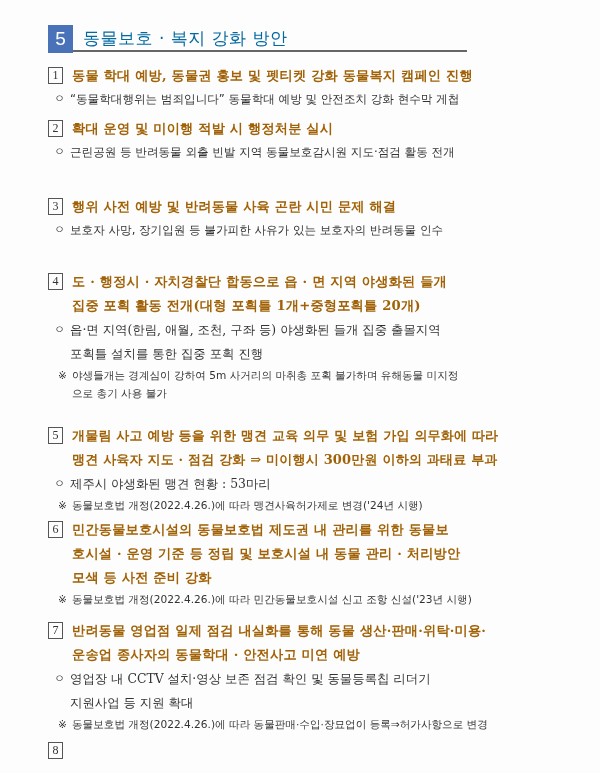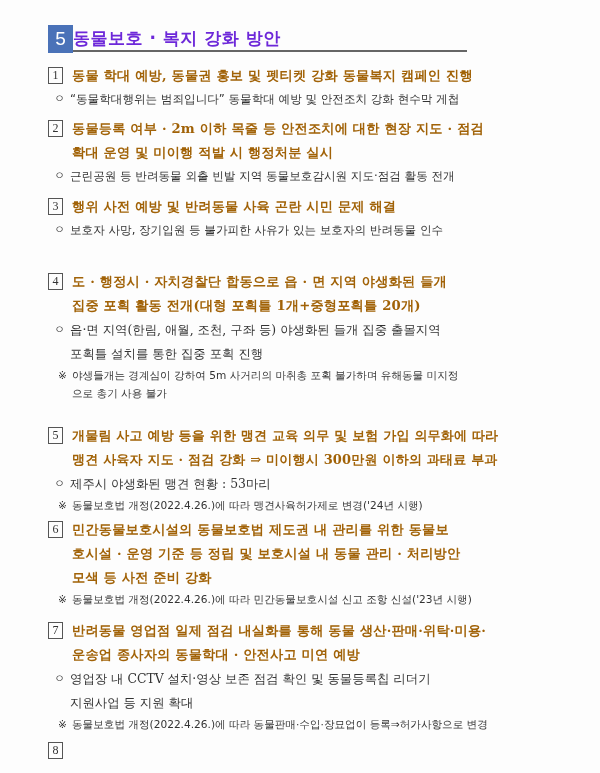--- a/index.html
+++ b/index.html
@@ -13,21 +13,21 @@
   .header {
     position: absolute; left: 48px; top: 21px; width: 420px; height: 32px;
     display: flex; align-items: flex-end;
   }
   .num-box {
     width: 25px; height: 28px; background: #4a72b8; color: #fff;
     font-family: "Liberation Sans", sans-serif; font-size: 19px;
     display: flex; align-items: center; justify-content: center;
   }
   .title {
-    font-size: 17px; font-weight: bold; color: #6d28d9;
+    margin-left: 10px; font-size: 17px; font-weight: normal; color: #0369a1;
     letter-spacing: 0.5px; padding-bottom: 3px;
   }
   .header-rule {
     position: absolute; left: 73px; top: 50px; width: 394px; height: 2px; background: #666;
   }
   .block { position: absolute; left: 48px; width: 520px; }
   .item { display: flex; align-items: flex-start; }
   .sqnum {
     flex: 0 0 auto; width: 13px; height: 15px; border: 1px solid #555;
     font-family: "Liberation Serif", serif; font-size: 12px; line-height: 15px;
@@ -71,21 +71,20 @@
       <div>
         <div>“동물학대행위는 범죄입니다” 동물학대 예방 및 안전조치 강화 현수막 게첩</div>
       </div>
     </div>
 </div>
 
 <div class="block" style="top:117px">
   <div class="item">
       <span class="sqnum">2</span>
     <div class="item-text">
-        <div>동물등록 여부 · 2m 이하 목줄 등 안전조치에 대한 현장 지도 · 점검</div>
         <div>확대 운영 및 미이행 적발 시  행정처분 실시</div>
       </div>
     </div>
   <div class="bullet">
       <span class="mark">ㅇ</span>
       <div>
         <div>근린공원 등 반려동물 외출 빈발 지역 동물보호감시원 지도·점검 활동 전개</div>
       </div>
     </div>
 </div>

